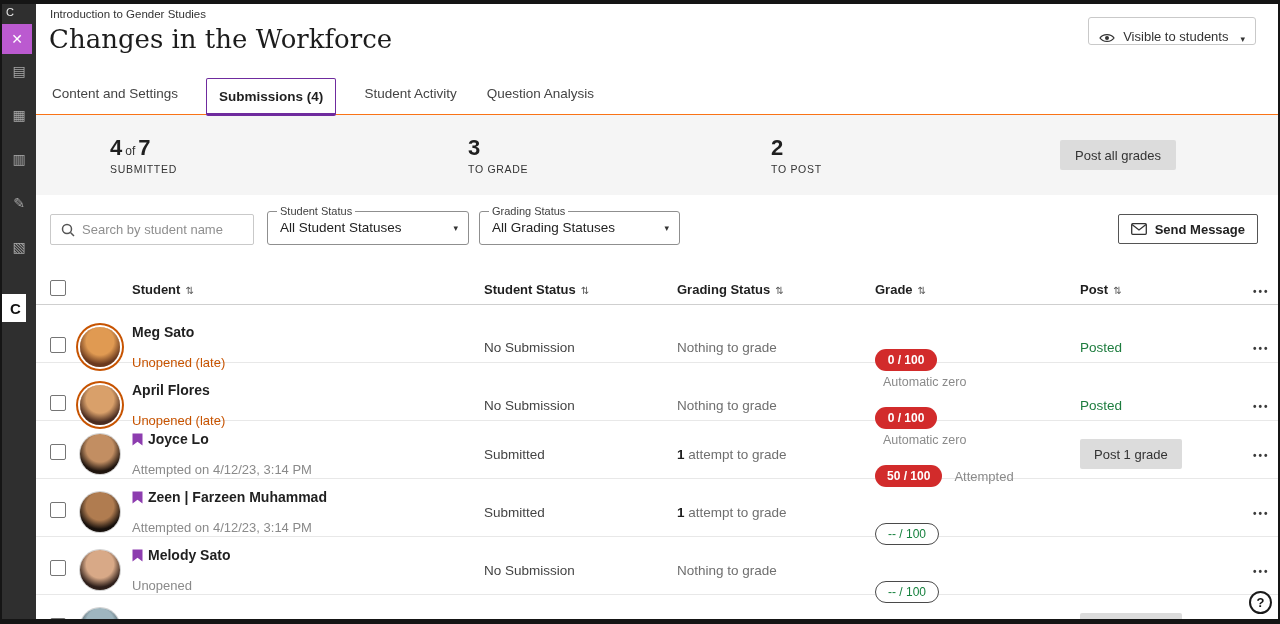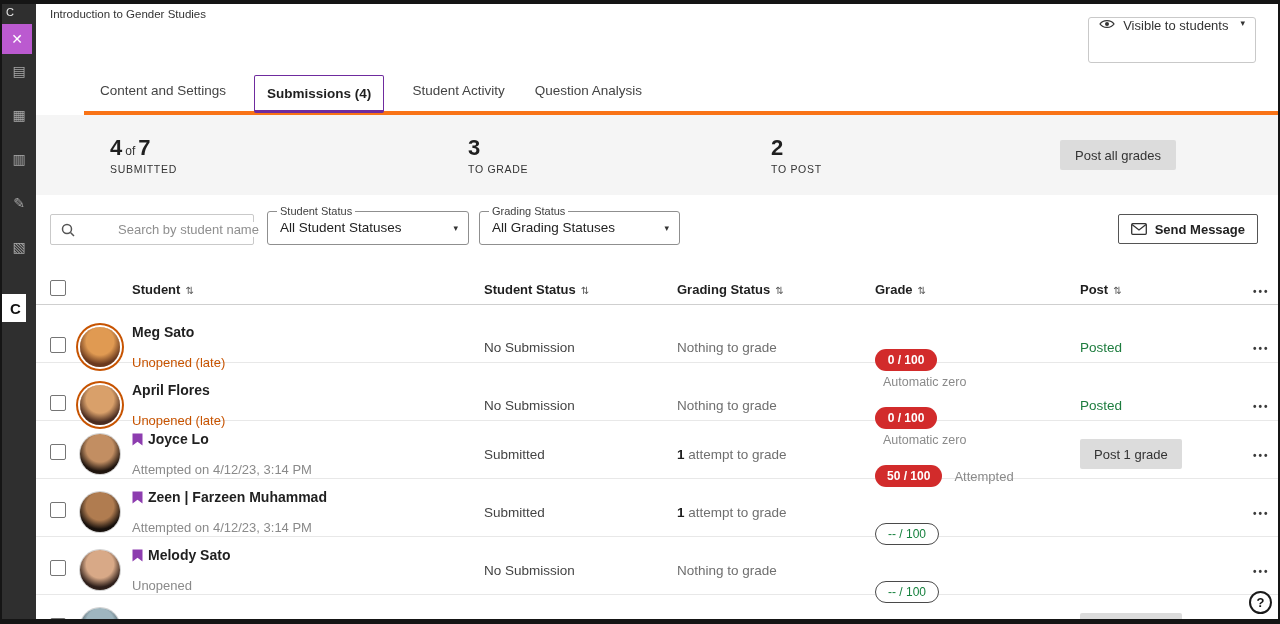--- a/index.html
+++ b/index.html
@@ -17,43 +17,43 @@
   .rail-icons{ position:absolute; top:60px; left:0; width:34px; display:flex; flex-direction:column; align-items:center; gap:30px;}
   .rail-icons span{ color:#a9a9a9; font-size:14px; line-height:1;}
   .rail-notch{ position:absolute; top:290px; left:0; width:24px; height:28px; background:#fff; color:#111;
     font-weight:bold; font-size:15px; display:flex; align-items:center; padding-left:8px;}
   
   .main{ position:absolute; left:34px; right:0; top:0; bottom:0; background:#fff;}
   .page-header{ position:relative; height:70px;}
   .breadcrumb{ position:absolute; left:14px; top:4px; font-size:11.5px; color:#333; cursor:pointer;}
   .page-title{ position:absolute; left:13px; top:20px; font-family:"DejaVu Serif","Liberation Serif",serif;
     font-size:26px; color:#1c1c1c; font-weight:400;}
-  .visibility-btn{ position:absolute; right:22px; top:13px; height:46px; display:flex; align-items:flex-start; gap:8px;
+  .visibility-btn{ position:absolute; right:22px; top:13px; height:28px; display:flex; align-items:flex-end; gap:8px;
     border:1px solid #c9c9c9; border-radius:3px; background:#fff; padding:0 10px; font-size:13px; color:#333; cursor:pointer;}
   .visibility-btn .caret{ font-size:9px; color:#333; margin-left:4px;}
   
-  .tabbar{ position:relative; height:41px; border-bottom:4px solid #f97316; padding-left:14px;
-    display:flex; align-items:flex-end; gap:26px;margin-left:48px;}
+  .tabbar{ position:relative; height:41px; border-bottom:1px solid #f97316; padding-left:14px;
+    display:flex; align-items:flex-end; gap:26px;}
   .tab{ background:none; border:none; font-family:inherit; font-size:13.5px; color:#444; padding:0 2px 13px; cursor:pointer;}
   .tab.active{ border:1px solid var(--accent-purple,#6f2b9e); border-bottom-width:3px; border-radius:2px;
     padding:10px 12px 9px; margin-bottom:-2px; background:#fff; color:#1f1f1f; font-weight:bold; z-index:1;}
   
   .stats{ position:relative; height:80px; background:var(--stats-bg,#f5f5f5); display:flex; align-items:center; padding-left:74px;}
   .stat{ display:flex; flex-direction:column;}
   .stat-submitted{ width:358px;} .stat-grade{ width:303px;}
   .stat-big{ font-size:22px; font-weight:bold; color:#1f1f1f;}
   .stat-of{ font-size:12px; color:#333; margin:0 3px;}
   .stat-label{ font-size:10.5px; color:#333; letter-spacing:.7px; margin-top:2px;}
   .gray-btn{ background:var(--button-gray,#dcdcdc); border:none; border-radius:2px; color:#333;
     font-family:inherit; font-size:13px; cursor:pointer;}
   .post-all{ position:absolute; right:102px; top:25px; height:30px; padding:0 15px;}
   
   .filters{ position:relative; height:34px; margin-top:19px;}
   .searchbox{ position:absolute; left:14px; top:0; width:204px; height:31px; border:1px solid #c9c9c9;
-    border-radius:2px; display:flex; align-items:center; background:#fff;gap:36px;}
+    border-radius:2px; display:flex; align-items:center; background:#fff;}
   .searchbox svg{ margin:0 7px 0 10px; flex:none;}
   .searchbox input{ border:none; outline:none; font-family:inherit; font-size:13px; color:#222; width:160px;}
   .searchbox input::placeholder{ color:#8f8f8f;}
   .selectbox{ position:absolute; top:-3px; height:34px; border:1px solid #8f8f8f; border-radius:3px; background:#fff; cursor:pointer;}
   .selectbox.sb1{ left:231px; width:202px;}
   .selectbox.sb2{ left:443px; width:201px;}
   .select-label{ position:absolute; top:-7px; left:9px; background:#fff; padding:0 3px; font-size:11px; color:#3f3f3f;}
   .select-value{ font-size:13.5px; color:#222; line-height:32px; padding-left:12px;}
   .select-caret{ position:absolute; right:10px; top:11px; font-size:9px; color:#333;}
   .send-btn{ position:absolute; right:20px; top:0; height:30px; display:flex; align-items:center; gap:8px;
@@ -110,20 +110,21 @@
       <span>✎</span>
       <span>▧</span>
     </div>
     <div class="rail-notch">C</div>
   </aside>
 
   <main class="main">
 
     <header class="page-header">
       <a class="breadcrumb">Introduction to Gender Studies</a>
+      <h1 class="page-title">Changes in the Workforce</h1>
       <button class="visibility-btn">
         <svg width="16" height="12" viewBox="0 0 16 12">
             <path d="M1 6 C4 1.5 12 1.5 15 6 C12 10.5 4 10.5 1 6 Z" fill="none" stroke="#333" stroke-width="1.3"></path>
             <circle cx="8" cy="6" r="2" fill="#333"></circle>
           </svg>
         <span>Visible to students</span>
         <span class="caret">▾</span>
       </button>
     </header>
 

